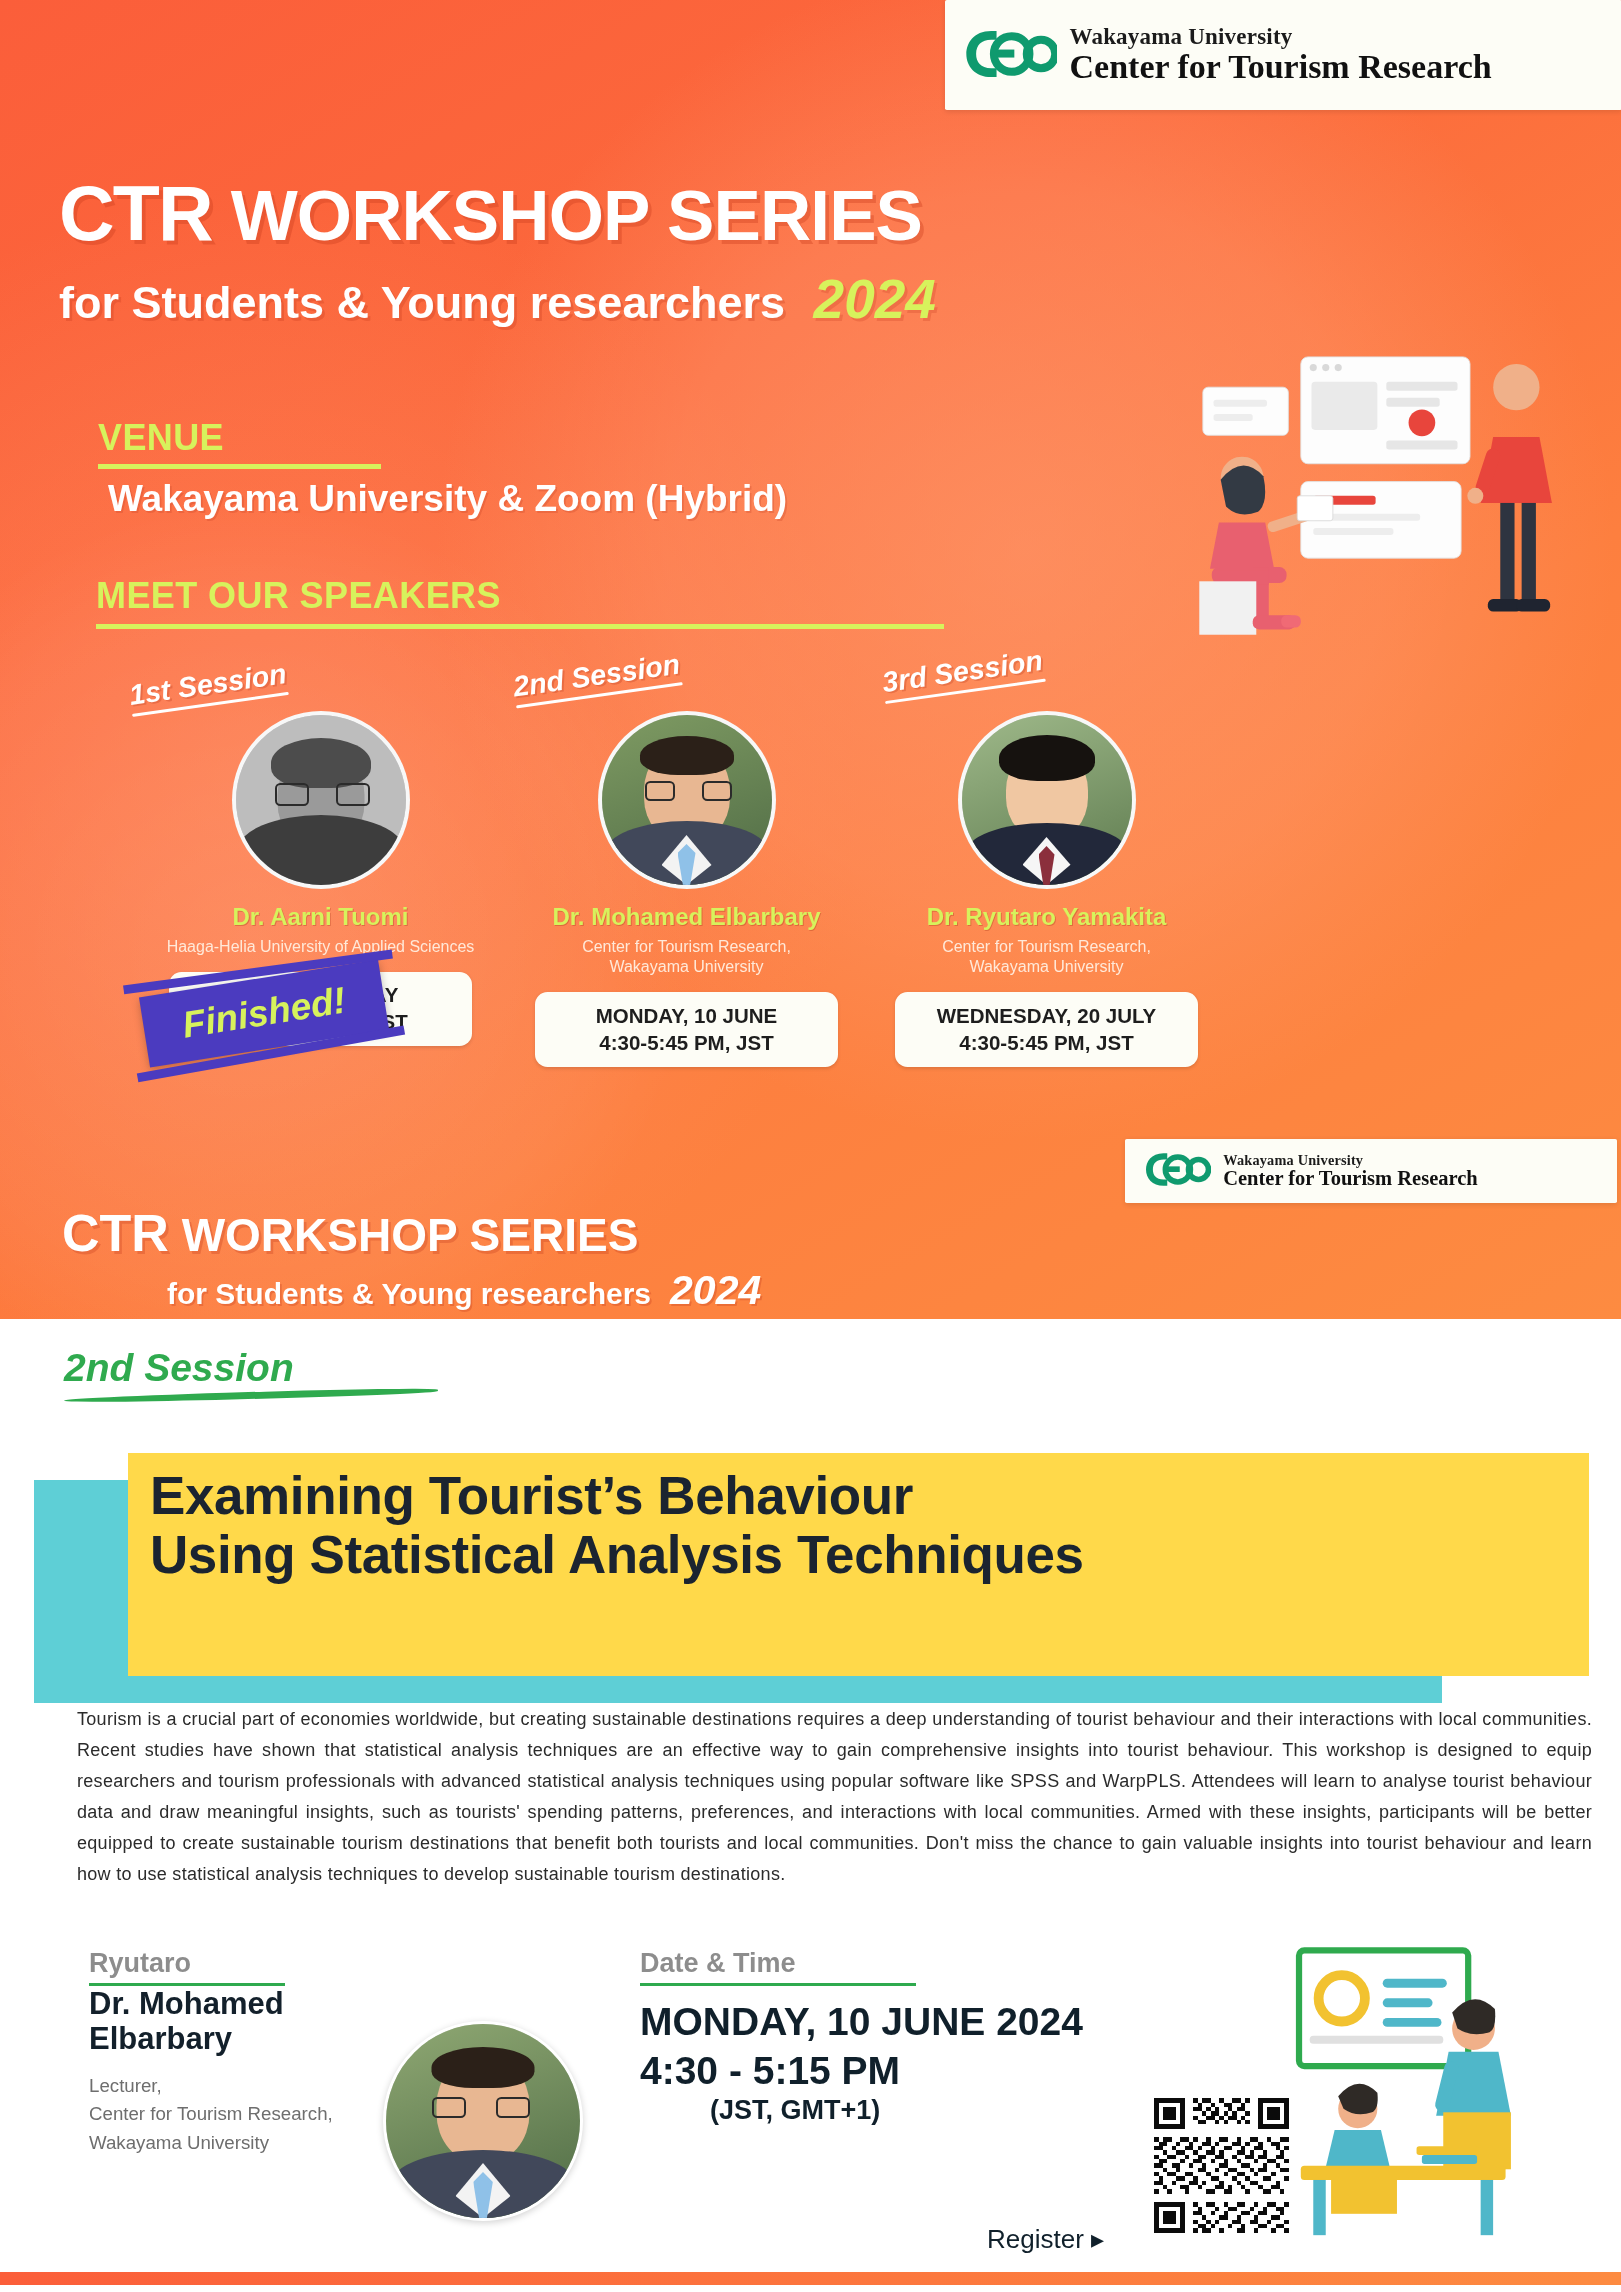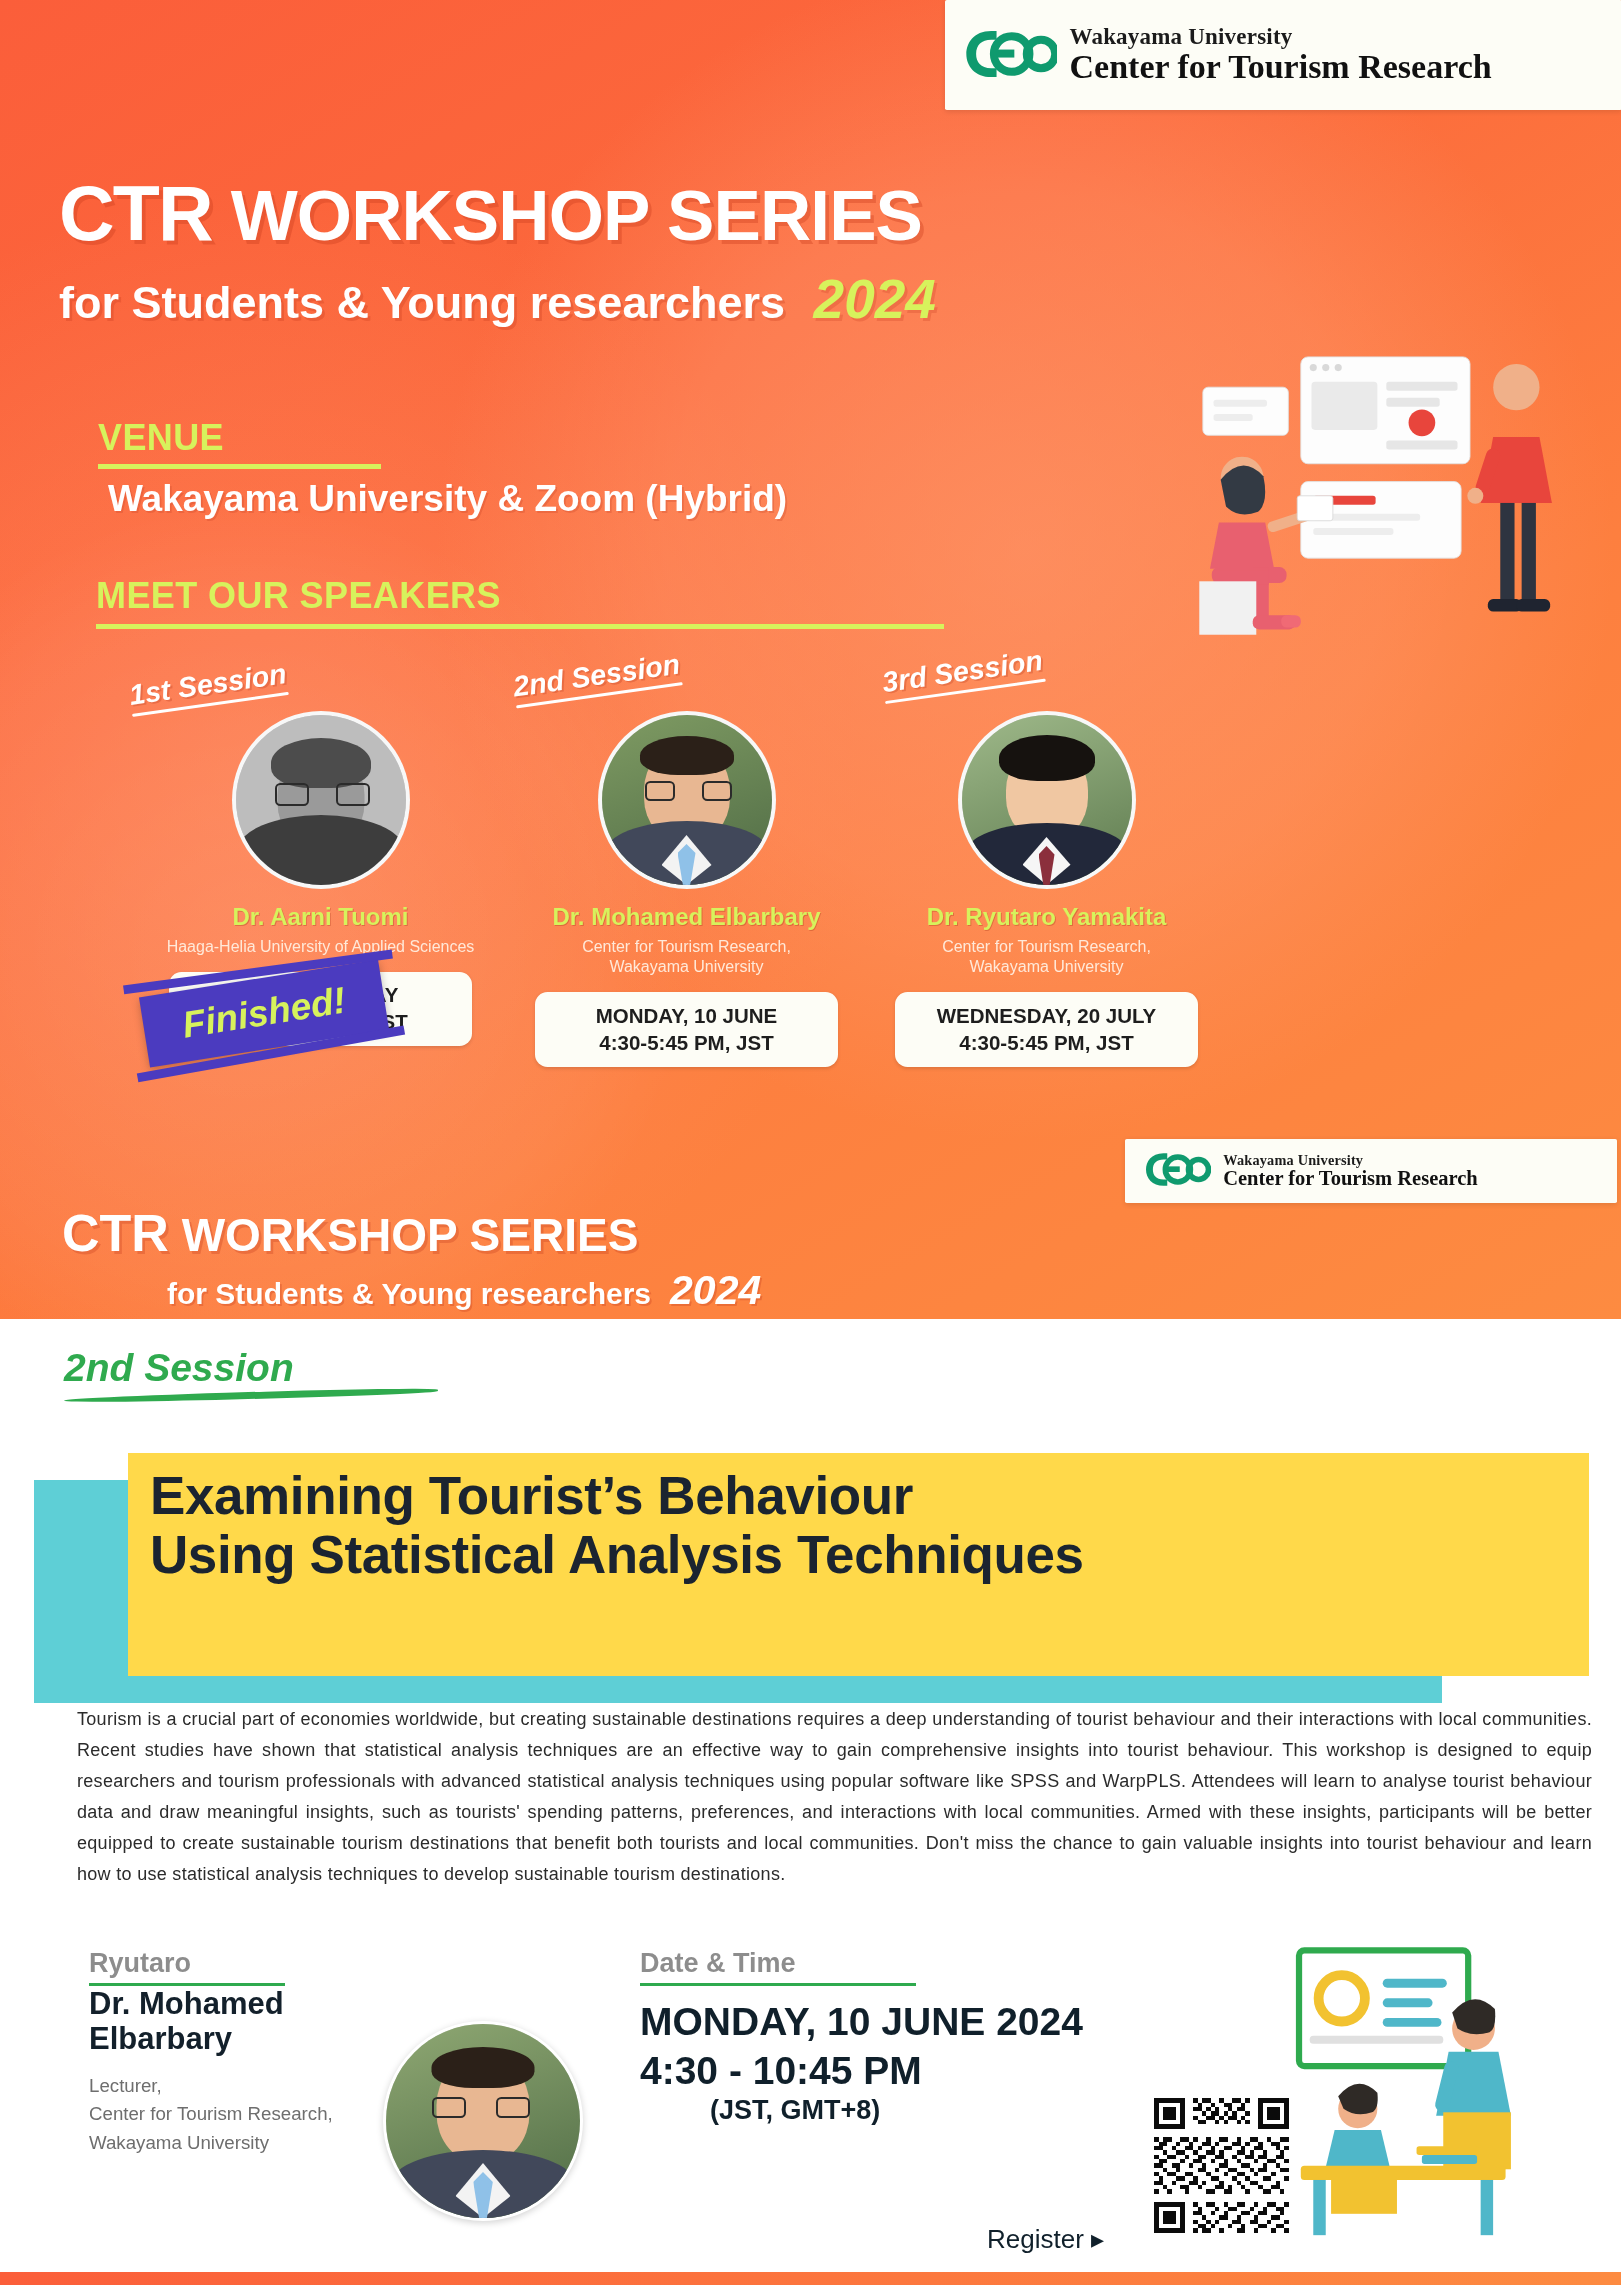--- a/index.html
+++ b/index.html
@@ -502,22 +502,22 @@
   </div>
 </div>
 
 <div class="sub-label" style="left:640px; top:1948px;">
   <span>Date &amp; Time</span>
   <span class="rule" style="width:276px;"></span>
 </div>
 
 <div class="datetime-col">
   <div class="dt-date">MONDAY, 10 JUNE 2024</div>
-  <div class="dt-time">4:30 - 10:45 PM</div>
-  <div class="dt-tz">(JST, GMT+8)</div>
+  <div class="dt-time">4:30 - 5:15 PM</div>
+  <div class="dt-tz">(JST, GMT+1)</div>
 </div>
 
 <div class="register">
   <span>Register</span>
   <span>▸</span>
 </div>
 
 <div class="qr">
   <svg width="143" height="143" viewBox="0 0 33 33" shape-rendering="crispEdges">
     <rect width="33" height="33" fill="#fff"></rect>

